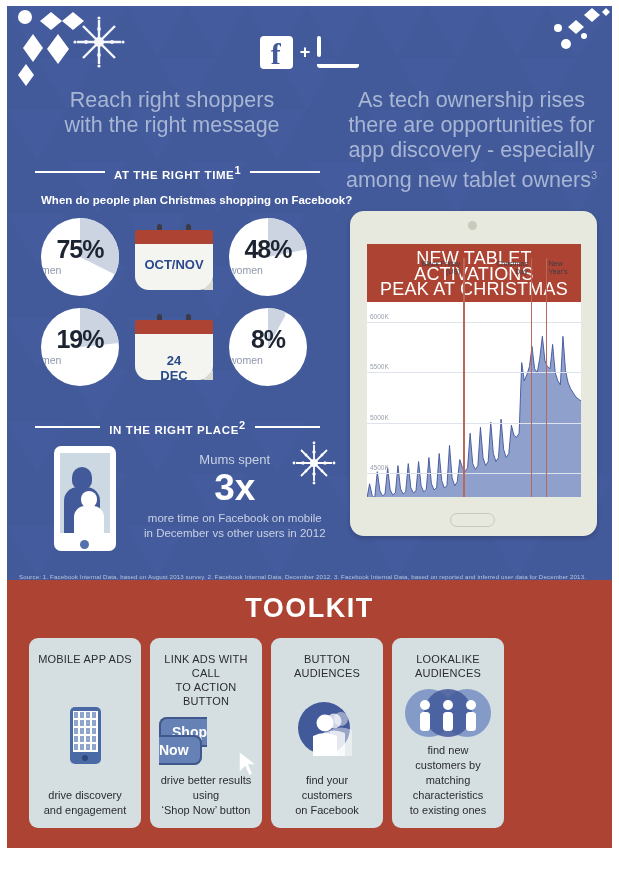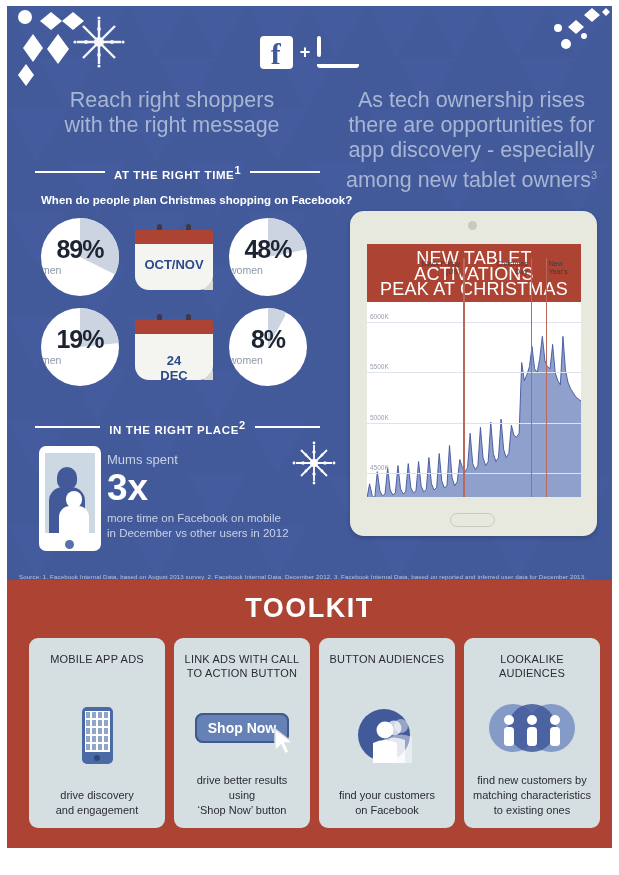--- a/index.html
+++ b/index.html
@@ -111,21 +111,21 @@
     text-align:center; color:#2b4a8b; font-weight:bold;
     font-size:13px; line-height:15px; padding-top:13px;
   }
   .cal-txt.two { padding-top:19px; }
   .cal-fold {
     position:absolute; right:0; bottom:0; width:10px; height:10px;
     background:#d9d9d2; clip-path: polygon(100% 0, 0 100%, 100% 100%);
   }
 
   
-  .place-block { position:absolute; left:32px; top:440px; display:flex; gap:6px; }
+  .place-block { position:absolute; left:47px; top:440px; display:flex; gap:28px;text-align:center; }
   .phone {
     width:62px; height:105px; background:#ffffff; border-radius:7px;
     padding:7px 6px 10px 6px; position:relative; flex:none;
   }
   .phone-screen {
     width:50px; height:80px; background:#ccd9e2; overflow:hidden; position:relative;
   }
   .ph-home {
     position:absolute; bottom:2px; left:26px; width:9px; height:9px;
     background:#5471ab; border-radius:50%;
@@ -189,21 +189,21 @@
     background:#ad4433;
   }
   .toolkit h2 {
     text-align:center; color:#fff; font-size:27px; font-weight:bold;
     letter-spacing:1.5px; padding-top:13px;
   }
   .cards {
     position:absolute; left:22px; top:58px; display:flex; gap:9px;
   }
   .card {
-    width:136px; height:190px; background:#d5dfe2; border-radius:9px;
+    width:112px; height:190px; background:#d5dfe2; border-radius:9px;
     position:relative; padding:14px 9px 10px;
     display:flex; flex-direction:column; align-items:center;
   }
   .card-title {
     text-align:center; color:#2b2b33; font-size:11px; line-height:14px;
     letter-spacing:.2px; min-height:30px;
   }
   .card-icon {
     flex:1; display:flex; align-items:center; justify-content:center;
     width:100%;
@@ -350,21 +350,21 @@
       <span class="line"></span>
     </div>
 
     <div class="subq">When do people plan Christmas shopping on Facebook?</div>
 
     <div class="stats">
 
       <div class="stat-row">
         <div class="circle">
           <div class="wedge" style="clip-path: polygon(50% 50%, 50% 0, 100% 0, 100% 75%);"></div>
-          <div class="pct">89%</div>
+          <div class="pct">75%</div>
           <div class="who">men</div>
         </div>
 
         <div class="cal">
           <div class="cal-rings">
             <span class="ring r1"></span>
               <span class="ring r2"></span>
           </div>
           <div class="cal-body">
             <div class="cal-top"></div>

